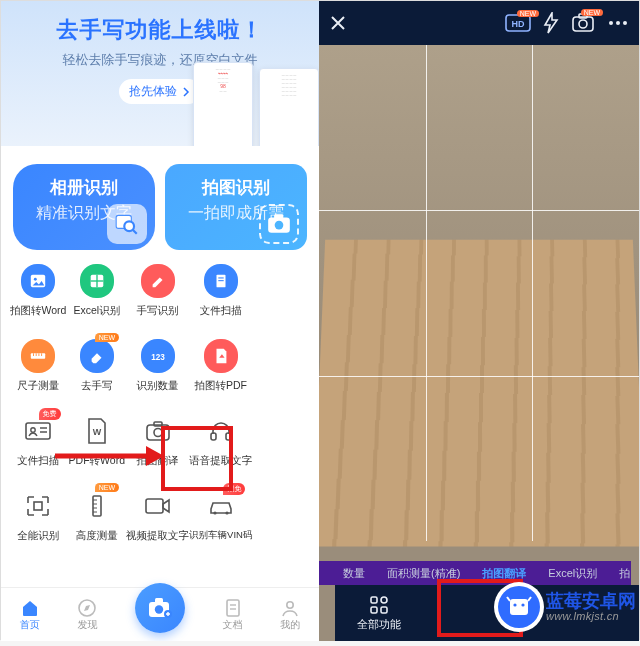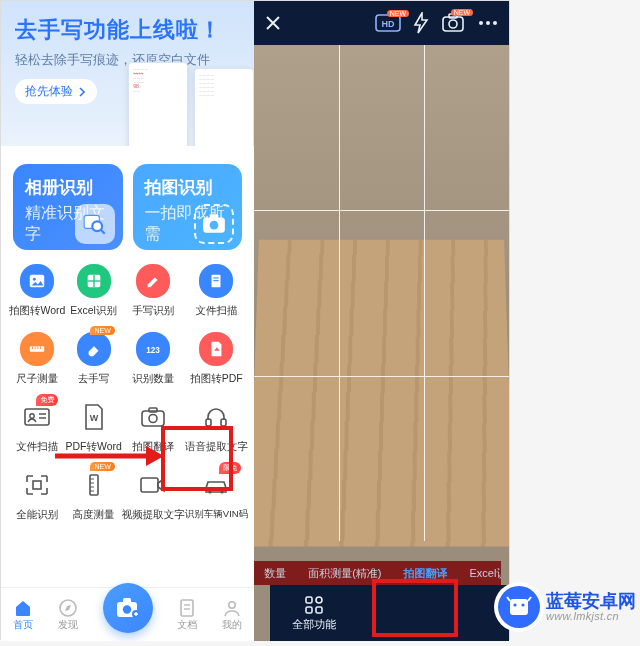--- a/index.html
+++ b/index.html
@@ -1,46 +1,46 @@
 <!DOCTYPE html>
 <html><head>
 <meta charset="utf-8">
 <style>
 * { margin: 0; padding: 0; box-sizing: border-box; }
 body {
   width: 640px; height: 646px;
   background: #f5f5f5; font-family: -apple-system, "PingFang SC", "Microsoft YaHei", sans-serif;
   position: relative; overflow: hidden;
 }
-.container { display: flex; width: 510px; height: 640px; background: #fff; border: 1px solid #ddd; }
+.container { display: flex; width: 640px; height: 640px; background: #fff; border: 1px solid #ddd; text-align: center; }
 .left-pane { width: 318px; height: 640px; position: relative; background: #fff; overflow: hidden; }
 .right-pane { width: 320px; height: 640px; position: relative; background: #9a8d7b; overflow: hidden; }
 
 
 .banner { height: 145px; background: linear-gradient(180deg, #cfe3fb 0%, #eaf2fc 100%); padding: 14px 14px 0; position: relative; overflow: hidden; }
 .banner-title { color: #2a73ff; font-size: 22px; font-weight: 700; letter-spacing: 1px; }
 .banner-sub { color: #5b7caa; font-size: 13px; margin-top: 6px; }
 .banner-cta { margin-top: 10px; display: inline-flex; align-items: center; background: #fff; border-radius: 14px; padding: 4px 10px; font-size: 12px; color: #2a73ff; }
 .banner-cta svg { margin-left: 4px; }
 .banner-docs { position: absolute; right: 0; bottom: -8px; display: flex; gap: 6px; }
 .doc-card { width: 60px; height: 92px; background: #fff; border: 1px solid #d7e3f5; border-radius: 4px; padding: 4px; font-size: 3px; color: #aaa; line-height: 4px; box-shadow: 0 2px 6px rgba(0,0,0,.1); }
 .red-scribble { color: #e55; font-size: 5px; }
 
 
 .feature-wrap { padding: 0 12px; margin-top: 18px; display: flex; gap: 10px; }
 .feature-card { flex: 1; height: 86px; border-radius: 14px; padding: 12px; color: #fff; position: relative; overflow: hidden; }
-.fc1 { background: linear-gradient(135deg, #3a86ff, #4a90ff); }
+.fc1 { background: linear-gradient(135deg, #3a86ff, #4a90ff); border-radius: 24px; }
 .fc2 { background: linear-gradient(135deg, #4aa8ff, #4cb5ff); }
 .fc-title { font-size: 17px; font-weight: 600; }
 .fc-sub { font-size: 16px; opacity: .85; margin-top: 4px; }
 .fc-icon { position: absolute; right: 8px; bottom: 6px; width: 40px; height: 40px; border-radius: 10px; background: rgba(255,255,255,.65); display: flex; align-items: center; justify-content: center; }
 .fc-camera { border: 2px dashed rgba(255,255,255,.9); }
 
 
-.grid { padding: 10px 8px 6px; display: grid; grid-template-columns: repeat(5, 1fr); gap: 6px 0; }
+.grid { padding: 10px 8px 6px; display: grid; grid-template-columns: repeat(5, 1fr); gap: 13px 0; }
 .gitem { display: flex; flex-direction: column; align-items: center; position: relative; padding: 4px 0; }
 .gicon { width: 34px; height: 34px; border-radius: 16px; display: flex; align-items: center; justify-content: center; margin-bottom: 6px; }
 .glabel { font-size: 10.5px; color: #333; white-space: nowrap; }
 .badge { position: absolute; top: -2px; right: 7px; font-size: 7px; color: #fff; padding: 1px 4px; border-radius: 6px 6px 6px 0; }
 .badge-new { background: linear-gradient(90deg,#ff9a3e,#ff7a18); }
 .badge-free { background: linear-gradient(90deg,#ff5b5b,#ff3b3b); }
 
 
 .highlight-rect { position: absolute; border: 4px solid #e21b1b; pointer-events: none; }
 .arrow { position: absolute; pointer-events: none; }
@@ -56,21 +56,21 @@
 .cam-top-right { margin-left: auto; display: flex; align-items: center; gap: 12px; }
 .pill-new { font-size: 7px; color: #fff; background: #ff6a3c; border-radius: 4px; padding: 0 3px; position: absolute; top: -4px; right: -8px; }
 .cam-icon-wrap { position: relative; color: #eaeef5; display:flex; align-items:center; }
 
 .cam-view { position: absolute; top: 44px; left: 0; right: 0; bottom: 100px; background: linear-gradient(180deg,#aea08a 0%, #a0927e 45%, #8c7f6d 100%); }
 .cam-table { position: absolute; top: 38%; left: 0; right: 0; bottom: 0; background: repeating-linear-gradient(92deg,#c5a37a 0 30px,#b9976e 30px 34px); transform: perspective(400px) rotateX(6deg); }
 .grid-line { position: absolute; background: rgba(255,255,255,.85); }
 .gl-v { width: 1px; top: 0; bottom: 0; }
 .gl-h { height: 1px; left: 0; right: 0; }
 
-.cam-strip { position: absolute; left: 0; right: 8px; bottom: 56px; height: 24px; background: #7f1d1d; display: flex; align-items: center; gap: 22px; padding: 0 10px; color: #c7cfde; font-size: 11px; overflow: hidden; white-space: nowrap; }
+.cam-strip { position: absolute; left: 0; right: 8px; bottom: 56px; height: 24px; background: #4c1d95; display: flex; align-items: center; gap: 22px; padding: 0 24px; color: #c7cfde; font-size: 11px; overflow: hidden; white-space: nowrap; }
 .cam-strip .sel { color: #4aa0ff; font-weight: 600; }
 
 .cam-bottom { position: absolute; left: 16px; right: 0; bottom: 0; height: 56px; background: #0b1b38; display: flex; align-items: center; justify-content: flex-start; padding-left: 22px; }
 .all-func { display: flex; flex-direction: column; align-items: center; color: #eaeef5; font-size: 11px; gap: 2px; }
 
 .shutter-highlight { position: absolute; border: 4px solid #e21b1b; pointer-events: none; }
 
 
 .watermark { position: absolute; right: 4px; bottom: 18px; display: flex; align-items: center; gap: 6px; background: rgba(255,255,255,.0); }
 .wm-badge { width: 42px; height: 42px; border-radius: 50%; background: #2f6cff; display:flex; align-items:center; justify-content:center; box-shadow: 0 0 0 4px #fff; }

